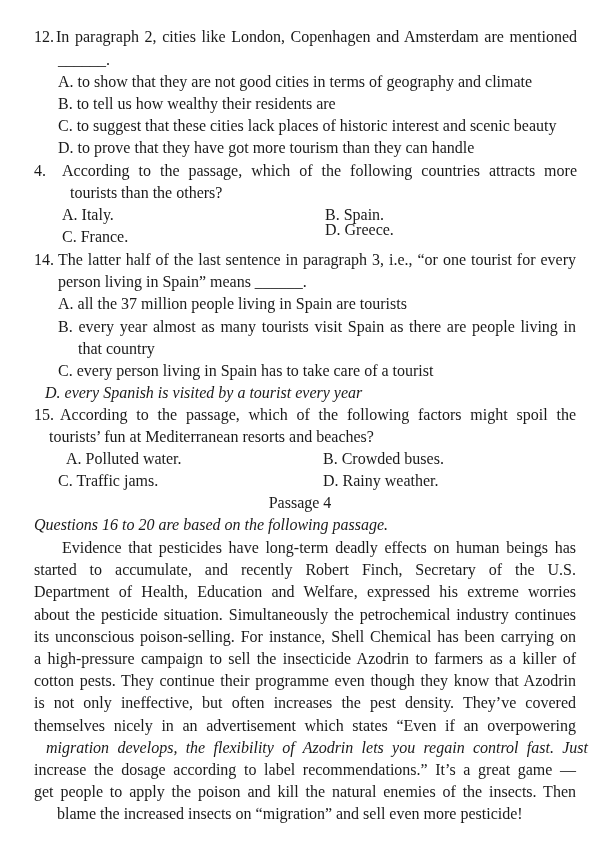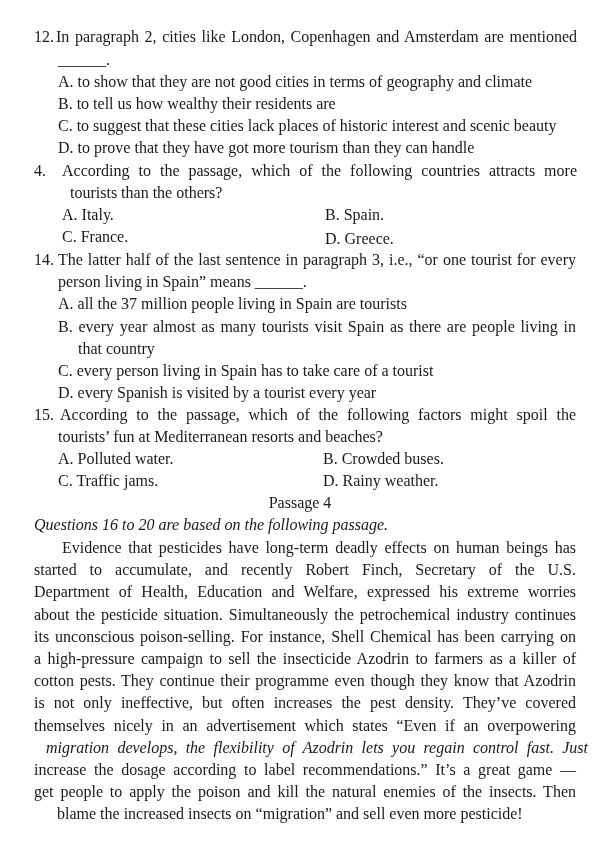--- a/index.html
+++ b/index.html
@@ -23,39 +23,39 @@
   <div class="line" style="left:58px;top:138px;"><span>D.</span> <span>to prove that they have got more tourism than they can handle</span></div>
 </div>
 
 <div>
   <div class="line" style="left:34px;top:161px;">4.</div>
   <div class="line just" style="left:62px;top:161px;width:515px;">According to the passage, which of the following countries attracts more</div>
   <div class="line" style="left:62px;top:183px;margin-left:8px;">tourists than the others?</div>
   <div class="line" style="left:62px;top:205px;"><span>A.</span> <span>Italy.</span></div>
   <div class="line" style="left:325px;top:205px;"><span>B.</span> <span>Spain.</span></div>
   <div class="line" style="left:62px;top:227px;"><span>C.</span> <span>France.</span></div>
-  <div class="line" style="left:325px;top:229px;"><span>D.</span> <span>Greece.</span></div>
+  <div class="line" style="left:325px;top:220px;"><span>D.</span> <span>Greece.</span></div>
 </div>
 
 <div>
   <div class="line" style="left:34px;top:250px;">14.</div>
   <div class="line just" style="left:58px;top:250px;width:518px;">The latter half of the last sentence in paragraph 3, i.e., “or one tourist for every</div>
   <div class="line" style="left:58px;top:272px;">person living in Spain” means ______.</div>
   <div class="line" style="left:58px;top:294px;"><span>A.</span> <span>all the 37 million people living in Spain are tourists</span></div>
   <div class="line just" style="left:58px;top:317px;width:518px;"><span>B.</span> <span>every year almost as many tourists visit Spain as there are people living in</span></div>
   <div class="line" style="left:78px;top:339px;">that country</div>
   <div class="line" style="left:58px;top:361px;"><span>C.</span> <span>every person living in Spain has to take care of a tourist</span></div>
-  <div class="line" style="left:58px;top:383px;"><span>D.</span> <span>every Spanish is visited by a tourist every year</span></div>
+  <div class="line" style="left:45px;top:383px;font-style:italic;"><span>D.</span> <span>every Spanish is visited by a tourist every year</span></div>
 </div>
 
 <div>
   <div class="line" style="left:34px;top:405px;">15.</div>
   <div class="line just" style="left:60px;top:405px;width:516px;">According to the passage, which of the following factors might spoil the</div>
-  <div class="line" style="left:58px;top:427px;">tourists’ fun at Mediterranean resorts and beaches?</div>
-  <div class="line" style="left:58px;top:449px;"><span>A.</span> <span>Polluted water.</span></div>
+  <div class="line" style="left:49px;top:427px;">tourists’ fun at Mediterranean resorts and beaches?</div>
+  <div class="line" style="left:66px;top:449px;"><span>A.</span> <span>Polluted water.</span></div>
   <div class="line" style="left:323px;top:449px;"><span>B.</span> <span>Crowded buses.</span></div>
   <div class="line" style="left:58px;top:471px;"><span>C.</span> <span>Traffic jams.</span></div>
   <div class="line" style="left:323px;top:471px;"><span>D.</span> <span>Rainy weather.</span></div>
 </div>
 
 <div>
   <div class="line center" style="left:0;top:493px;width:600px;">Passage 4</div>
   <div class="line italic" style="left:34px;top:515px;">Questions 16 to 20 are based on the following passage.</div>
   <div id="passage-body">
       <div class="line just" style="left: 62px; top: 538px; width: 514px;">Evidence that pesticides have long-term deadly effects on human beings has</div>

